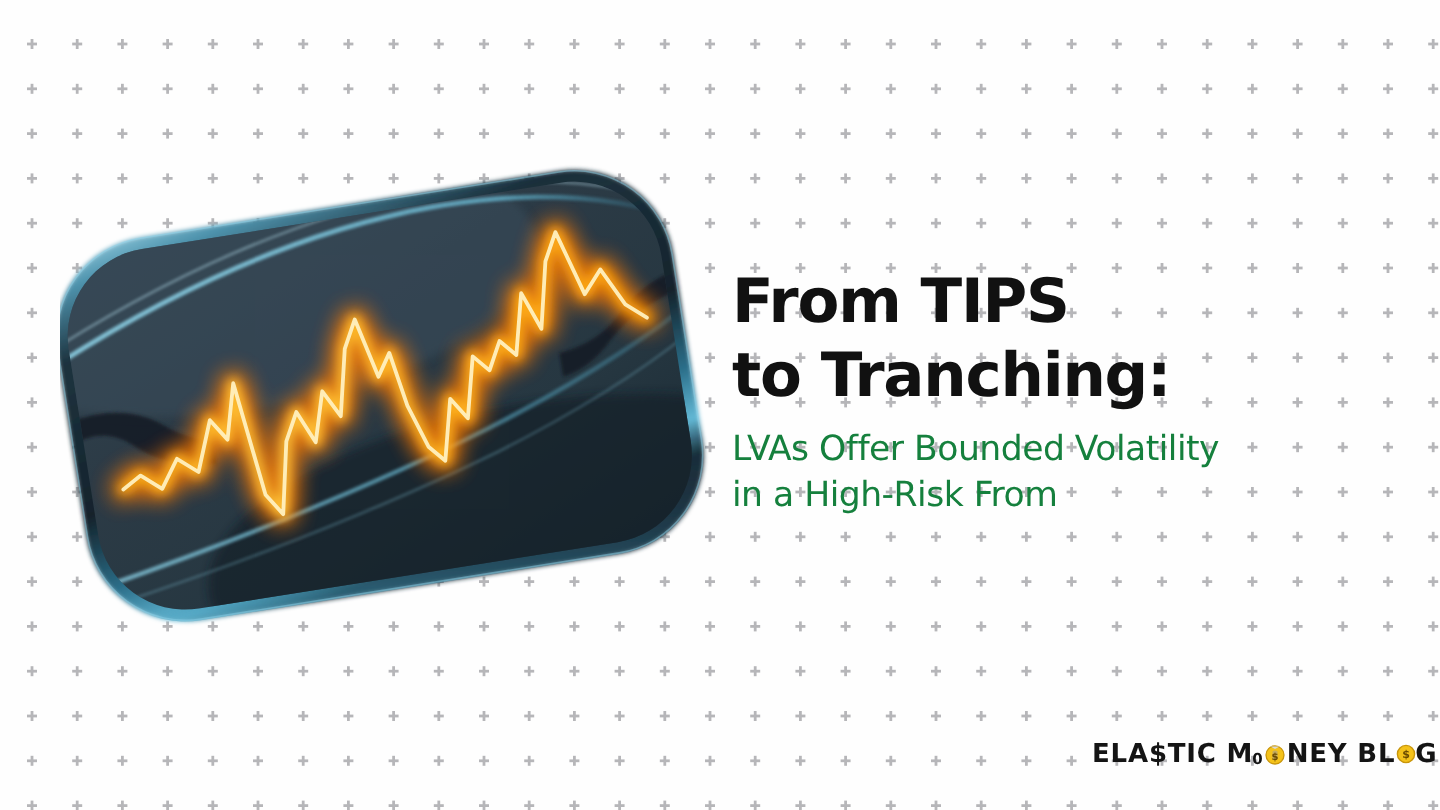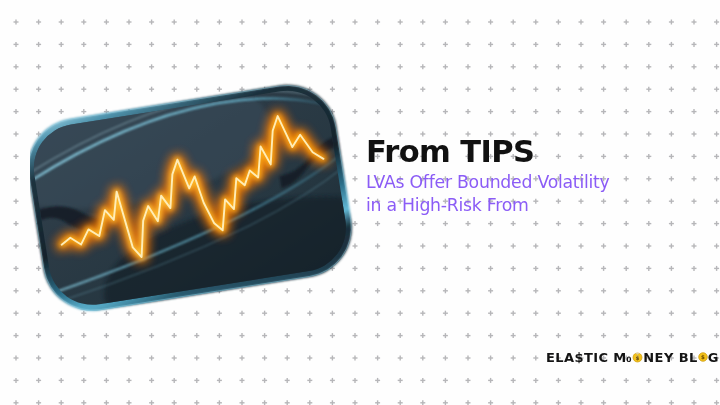--- a/index.html
+++ b/index.html
@@ -47,29 +47,29 @@
     -webkit-font-smoothing:antialiased;
   }
   #headline-1{margin-bottom:1px;}
   #headline-2{margin-bottom:7px;}
   .sub{
     font-family:"DejaVu Sans", sans-serif;
     font-weight:400;
     font-size:17.3px;
     line-height:22.5px;
     letter-spacing:-0.25px;
-    color:#8b5cf6;
+    color:#15803d;
     white-space:nowrap;
     margin:0;
   }
 
   
   #logo{
     position:absolute;
-    left:546px;top:348px;
+    left:546px;top:368px;
     height:18px;
     display:flex;
     align-items:center;
     white-space:nowrap;
     text-align:center;
   }
   .logo-txt{
     font-family:"DejaVu Sans", sans-serif;
     font-weight:bold;
     font-size:13px;
@@ -1473,20 +1473,21 @@
           </g>
         </g>
 
         <rect x="4.6" y="18.6" width="310.8" height="192.8" rx="49.5" ry="49.5" fill="none" stroke="#8ad2ea" stroke-width="0.8" opacity="0.45"></rect>
       </g>
     </svg>
   </div>
 
   <div id="textblock">
     <div class="hl" id="headline-1">From TIPS</div>
+    <div class="hl" id="headline-2">to Tranching:</div>
     <div class="sub">LVAs Offer Bounded Volatility</div>
     <div class="sub">in a High-Risk From</div>
   </div>
 
   <div id="logo">
     <span class="logo-txt">ELA</span>
     <span class="logo-txt">$</span>
     <span class="logo-txt">TIC</span>
     <span class="logo-txt">&nbsp;</span>
     <span class="logo-txt">M</span>

